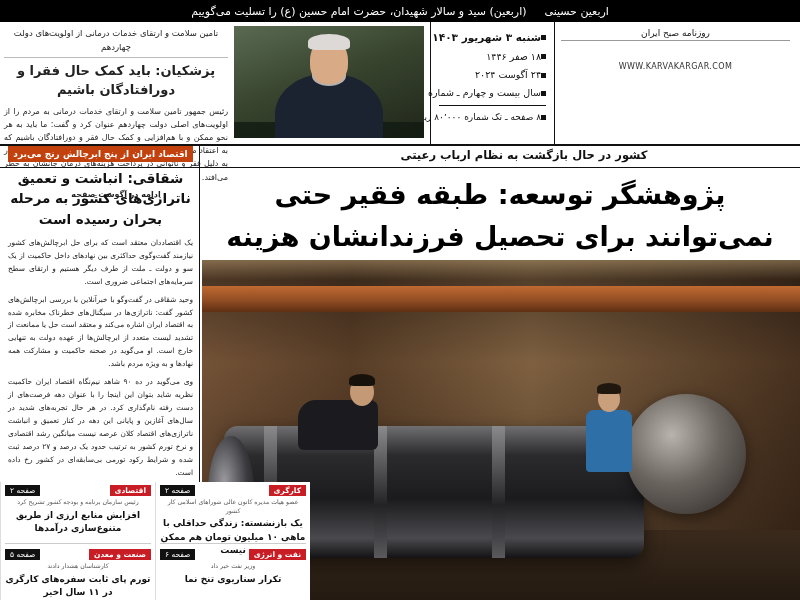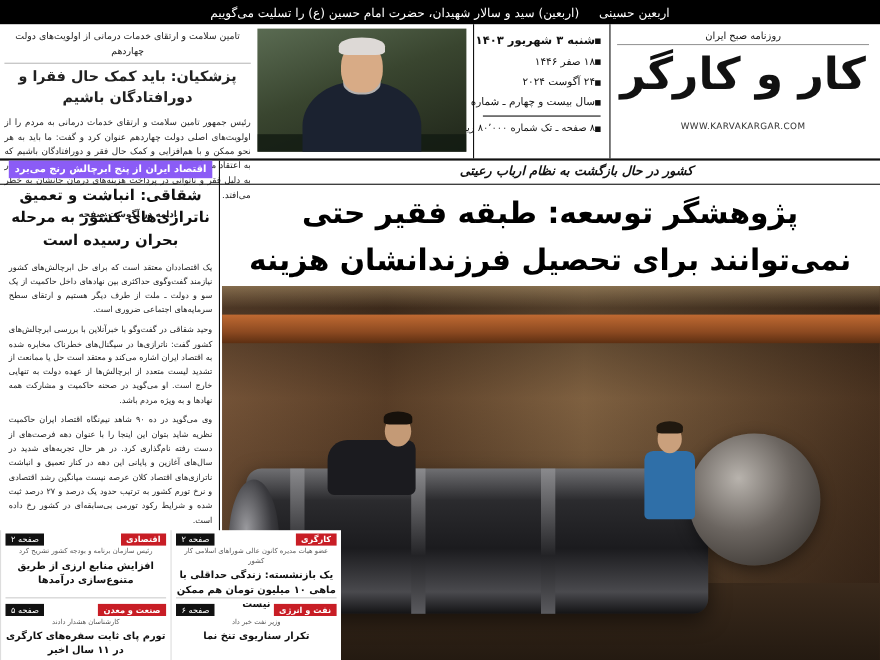--- a/index.html
+++ b/index.html
@@ -203,21 +203,20 @@
 
   
   .subhead-strip {
     position: absolute;
     top: 146px;
     right: 0;
     left: 0;
     height: 22px;
     border-bottom: 1px solid #111;
     box-sizing: border-box;
-    font-style: italic;
   }
   .subhead-text {
     position: absolute;
     right: 6px;
     top: 2px;
     width: 540px;
     direction: rtl;
     text-align: center;
     font-size: 11.5px;
     font-weight: bold;
@@ -230,21 +229,21 @@
     left: 4px;
     width: 196px;
     height: 372px;
     box-sizing: border-box;
     border-left: 0;
     border-right: 1px solid #111;
     padding: 0 6px 0 4px;
     direction: rtl;
   }
   .lc-badge {
-    background: #8b5cf6;
+    background: #c2410c;
     color: #fff;
     font-size: 9px;
     font-weight: bold;
     text-align: center;
     padding: 3px 2px;
     margin-bottom: 6px;
   }
   .lc-head {
     font-size: 13.5px;
     font-weight: bold;
@@ -497,21 +496,20 @@
 
   <div class="top-banner">
     <span class="b-left">اربعین حسینی</span>
     <span class="b-right">(اربعین) سید و سالار شهیدان، حضرت امام حسین (ع) را تسلیت می‌گوییم</span>
   </div>
 
   <div class="masthead">
 
     <div class="logo-block">
       <div class="logo-strip">روزنامه صبح ایران</div>
-      <div class="logo-title">کار و کارگر</div>
       <div class="logo-url">WWW.KARVAKARGAR.COM</div>
     </div>
 
     <div class="date-block">
       <div class="d-row strong">
         <span class="sq"></span>
         <span>شنبه ۳ شهریور ۱۴۰۳</span>
       </div>
       <div class="d-row">
         <span class="sq"></span>

